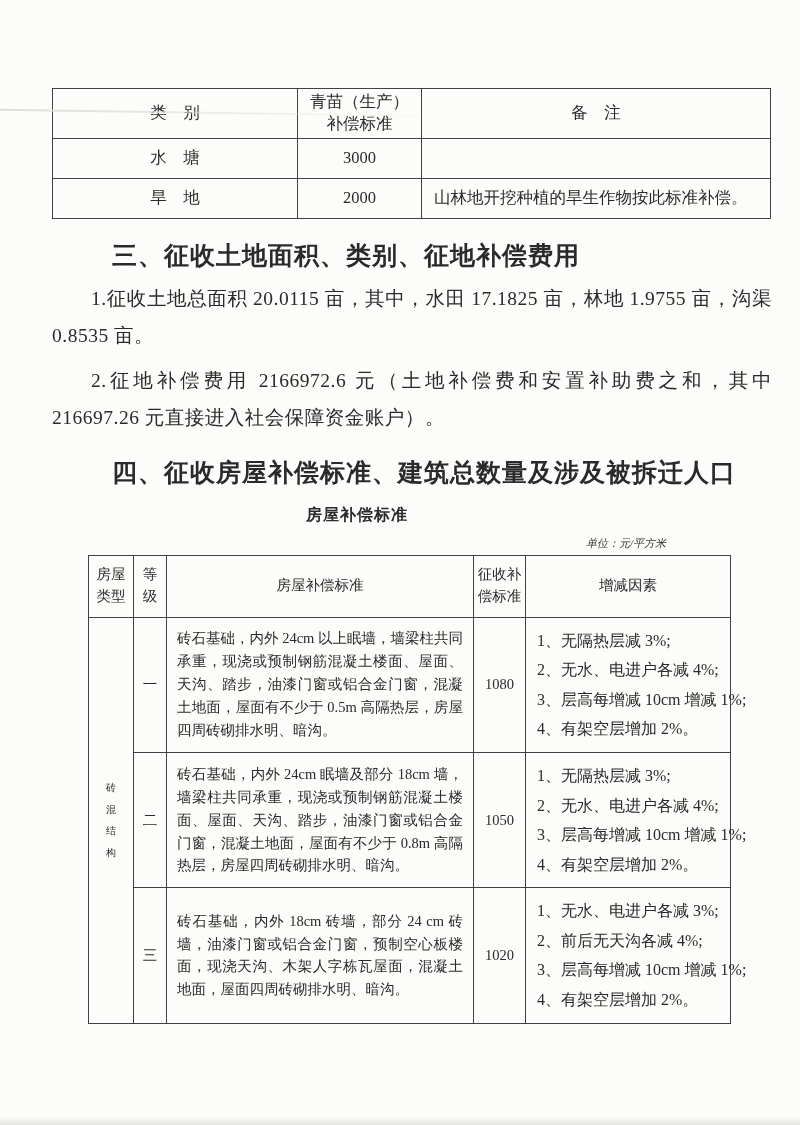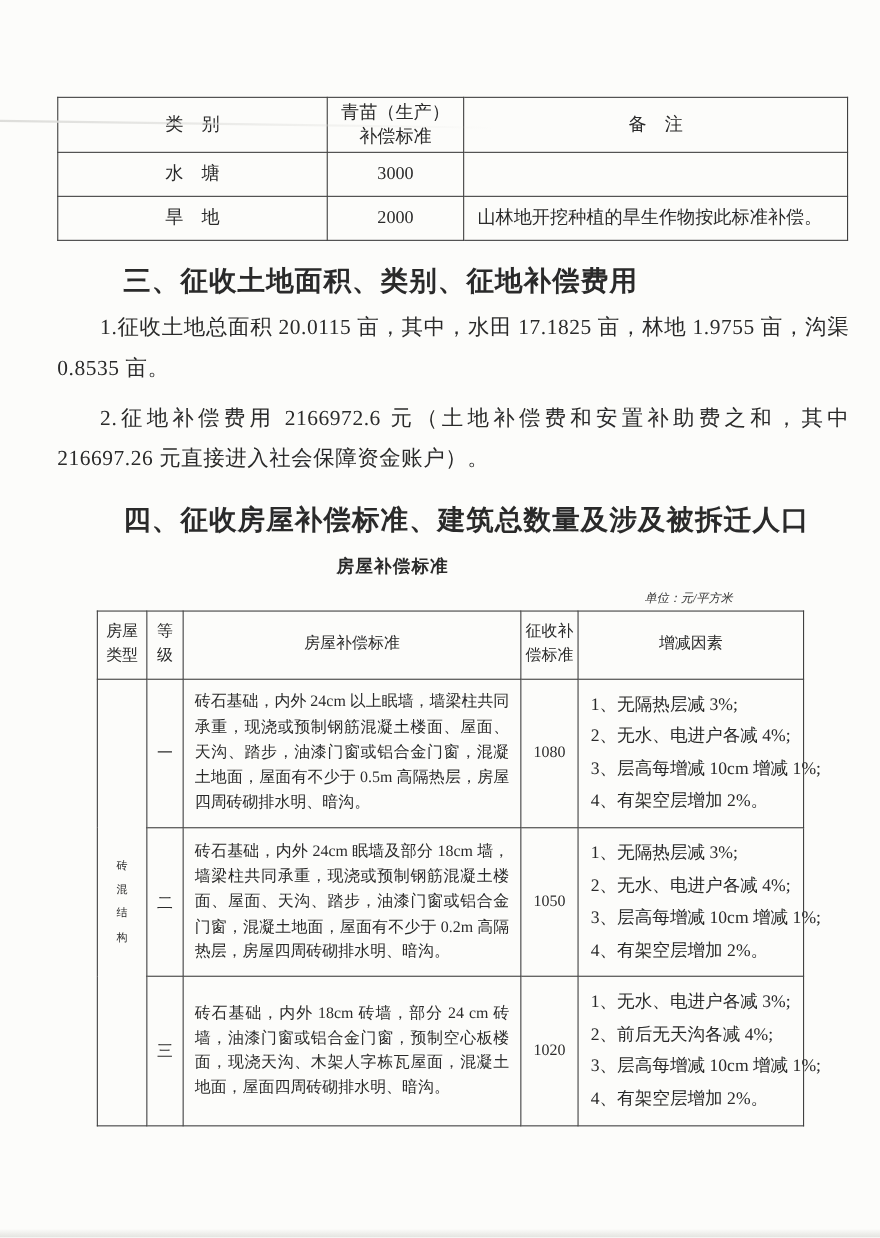--- a/index.html
+++ b/index.html
@@ -120,21 +120,21 @@
       <td class="c-std">1080</td>
       <td class="c-fact">
         <div class="fline">1、无隔热层减 3%;</div>
         <div class="fline">2、无水、电进户各减 4%;</div>
         <div class="fline">3、层高每增减 10cm 增减 1%;</div>
         <div class="fline">4、有架空层增加 2%。</div>
       </td>
     </tr>
     <tr>
       <td class="c-grade">二</td>
-      <td class="c-struct">砖石基础，内外 24cm 眠墙及部分 18cm 墙，墙梁柱共同承重，现浇或预制钢筋混凝土楼面、屋面、天沟、踏步，油漆门窗或铝合金门窗，混凝土地面，屋面有不少于 0.2m 高隔热层，房屋四周砖砌排水明、暗沟。</td>
+      <td class="c-struct">砖石基础，内外 24cm 眠墙及部分 18cm 墙，墙梁柱共同承重，现浇或预制钢筋混凝土楼面、屋面、天沟、踏步，油漆门窗或铝合金门窗，混凝土地面，屋面有不少于 0.8m 高隔热层，房屋四周砖砌排水明、暗沟。</td>
       <td class="c-std">1050</td>
       <td class="c-fact">
         <div class="fline">1、无隔热层减 3%;</div>
         <div class="fline">2、无水、电进户各减 4%;</div>
         <div class="fline">3、层高每增减 10cm 增减 1%;</div>
         <div class="fline">4、有架空层增加 2%。</div>
       </td>
     </tr>
     <tr>
       <td class="c-grade">三</td>

